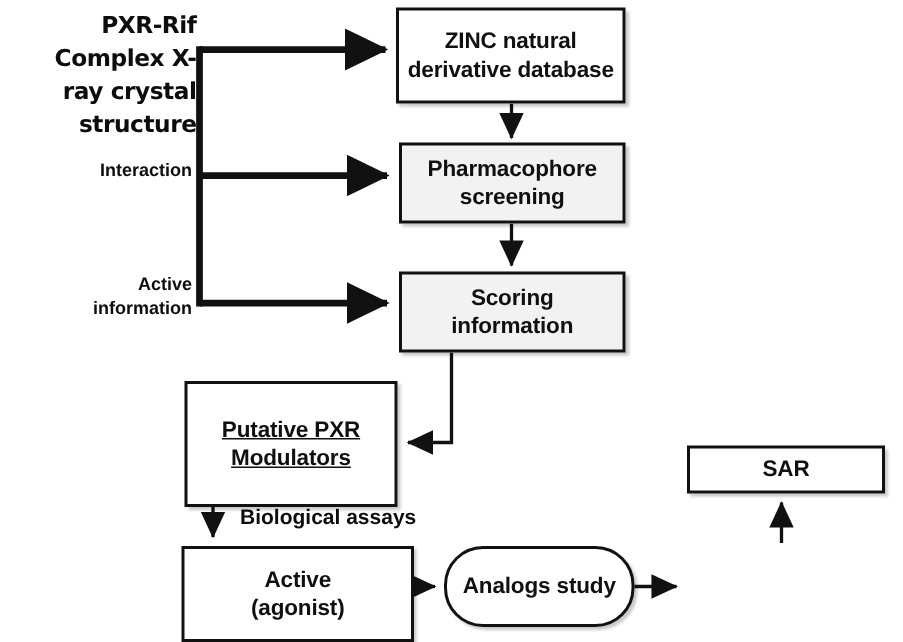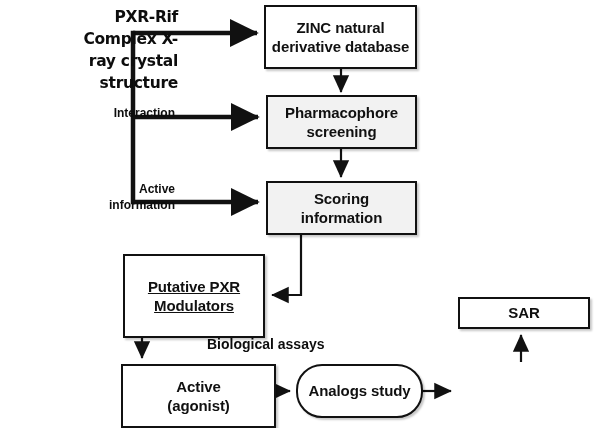--- a/index.html
+++ b/index.html
@@ -43,21 +43,20 @@
   }
   .node .txt {
     padding: 0 4px;
     white-space: pre-line;
   }
   .freetext {
     position: absolute;
     font-weight: bold;
     color: #0d0d0d;
     white-space: pre-line;
-    margin-left: 47px;
   }
   #label-pxr {
     font-family: "DejaVu Sans", sans-serif;
     font-size: 15.5px;
     line-height: 1.42;
     text-align: right;
     letter-spacing: -0.3px;
   }
   #label-interaction, #label-ligand {
     font-size: 12px;

